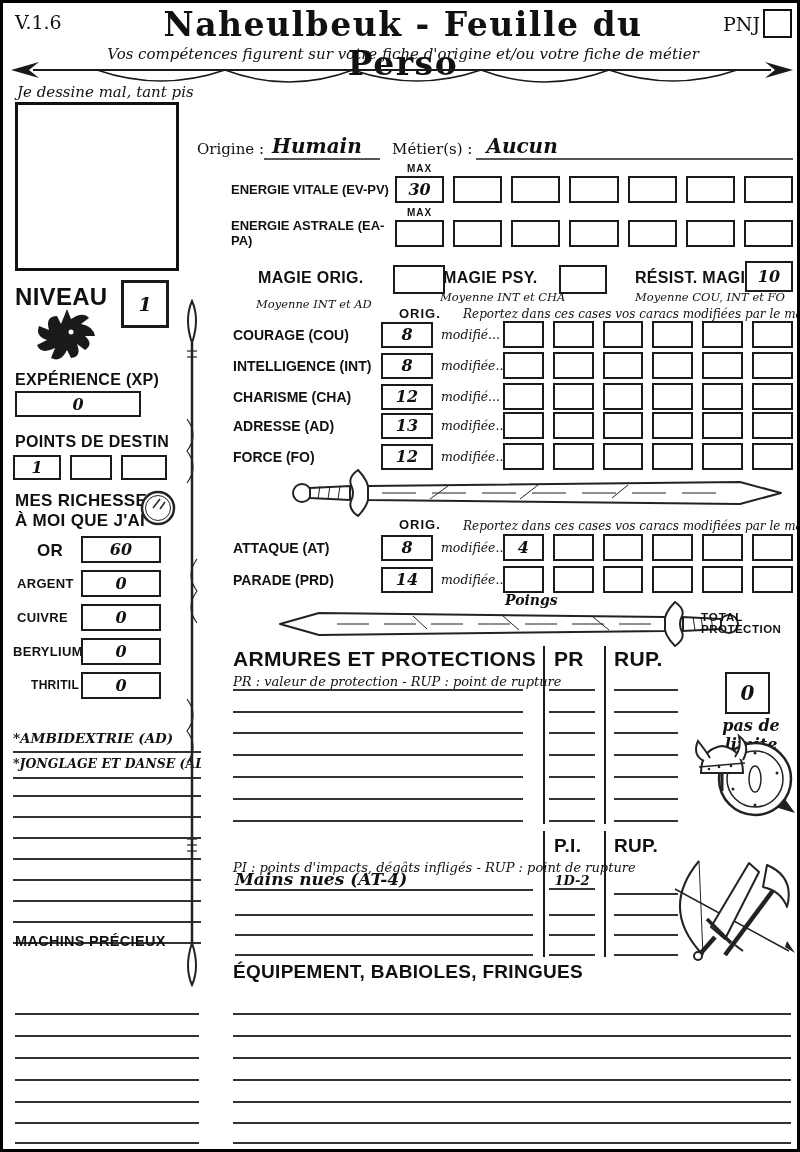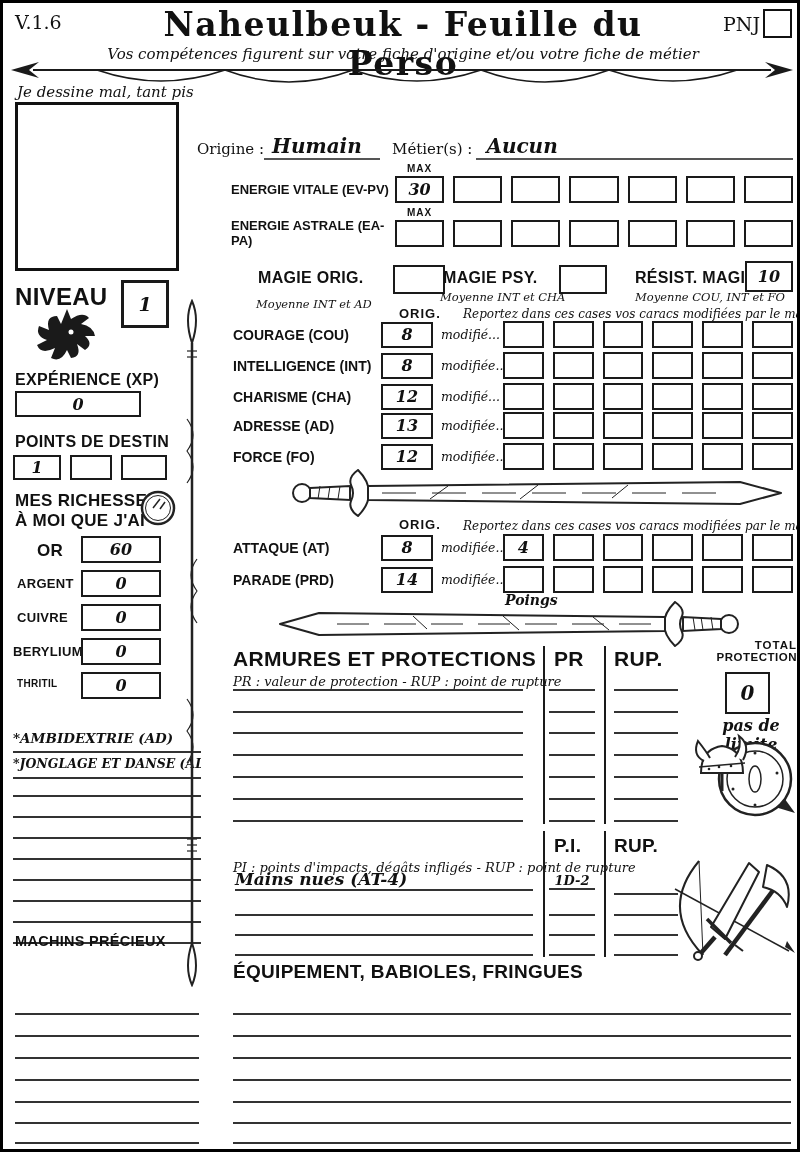--- a/index.html
+++ b/index.html
@@ -289,21 +289,21 @@
   <div class="eline" style="left:230px;top:773px;width:290px;"></div>
     <div class="eline" style="left:546px;top:773px;width:46px;"></div>
     <div class="eline" style="left:611px;top:773px;width:64px;"></div>
   <div class="eline" style="left:230px;top:795px;width:290px;"></div>
     <div class="eline" style="left:546px;top:795px;width:46px;"></div>
     <div class="eline" style="left:611px;top:795px;width:64px;"></div>
   <div class="eline" style="left:230px;top:817px;width:290px;"></div>
     <div class="eline" style="left:546px;top:817px;width:46px;"></div>
     <div class="eline" style="left:611px;top:817px;width:64px;"></div>
 
-  <div class="abs" style="left:698px;top:636px;width:96px;text-align:right;">
+  <div class="abs" style="left:698px;top:608px;width:96px;text-align:left;">
     <div class="lbl" style="font-size:11.5px;letter-spacing:1px;">TOTAL</div>
     <div class="lbl" style="font-size:11.5px;letter-spacing:.5px;">PROTECTION</div>
   </div>
   <div class="abs box" style="left:722px;top:669px;width:45px;height:42px;border-width:2.5px;">
       <span class="hand" style="font-size:20px;">0</span>
     </div>
   <div class="abs hand" style="left:698px;top:713px;width:100px;text-align:center;font-size:16px;">pas de limite</div>
 
   <div class="abs" style="left:686px;top:730px;">
     <svg width="108" height="86" viewBox="0 0 108 86">
@@ -426,21 +426,21 @@
       <span class="hand hv">0</span>
     </div>
   <div class="abs lbl" style="left:14px;top:607px;font-size:13px;">CUIVRE</div>
   <div class="abs box" style="left:78px;top:601px;width:80px;height:27px;">
       <span class="hand hv">0</span>
     </div>
   <div class="abs lbl" style="left:10px;top:641px;font-size:13px;">BERYLIUM</div>
   <div class="abs box" style="left:78px;top:635px;width:80px;height:27px;">
       <span class="hand hv">0</span>
     </div>
-  <div class="abs lbl" style="left:14px;top:675px;font-size:10px;">THRITIL</div>
+  <div class="abs lbl" style="left:28px;top:675px;font-size:12px;">THRITIL</div>
   <div class="abs box" style="left:78px;top:669px;width:80px;height:27px;">
       <span class="hand hv">0</span>
     </div>
 
   <div class="sk hand" style="top:727px;">*AMBIDEXTRIE (AD)</div>
   <div class="sk hand" style="top:753px;font-size:12.5px;">*JONGLAGE ET DANSE (AD)</div>
   <div class="eline" style="left:10px;top:792px;width:188px;"></div>
   <div class="eline" style="left:10px;top:813px;width:188px;"></div>
   <div class="eline" style="left:10px;top:834px;width:188px;"></div>
   <div class="eline" style="left:10px;top:855px;width:188px;"></div>

